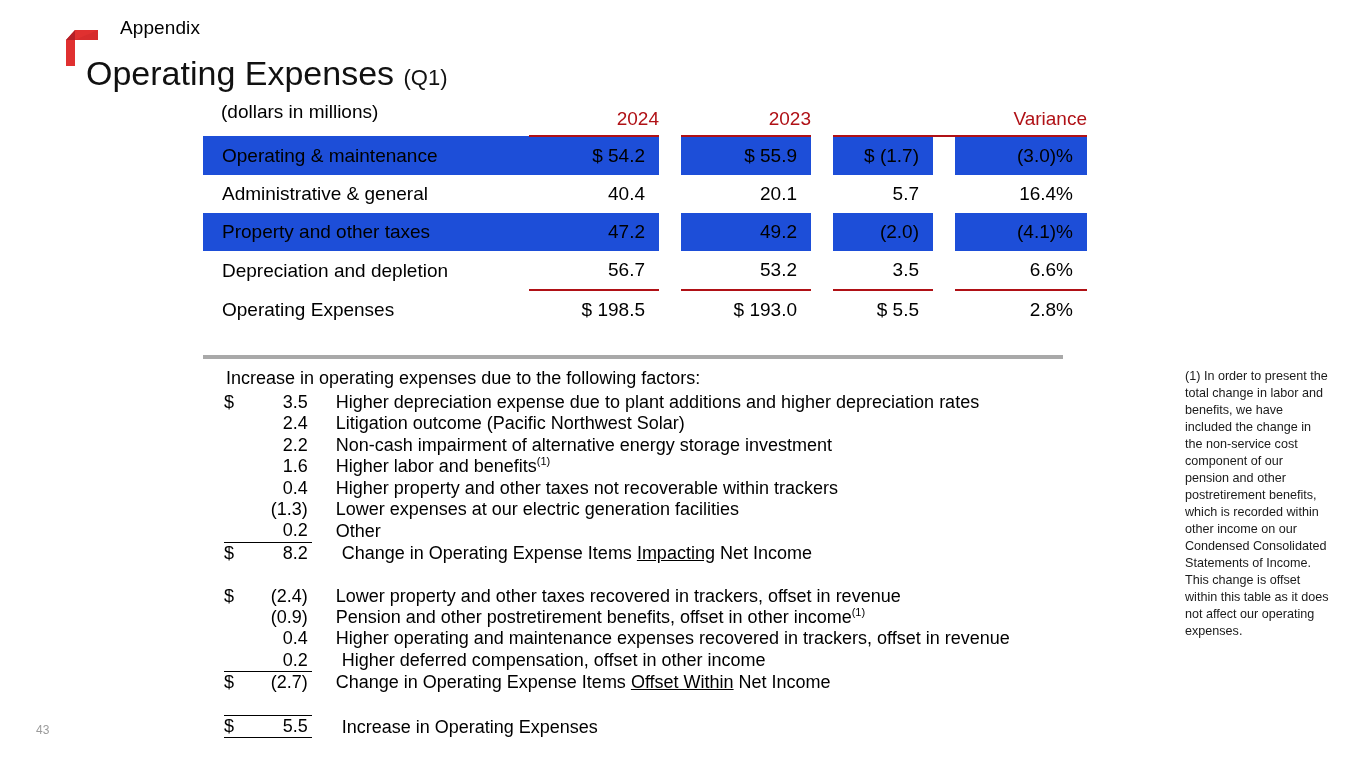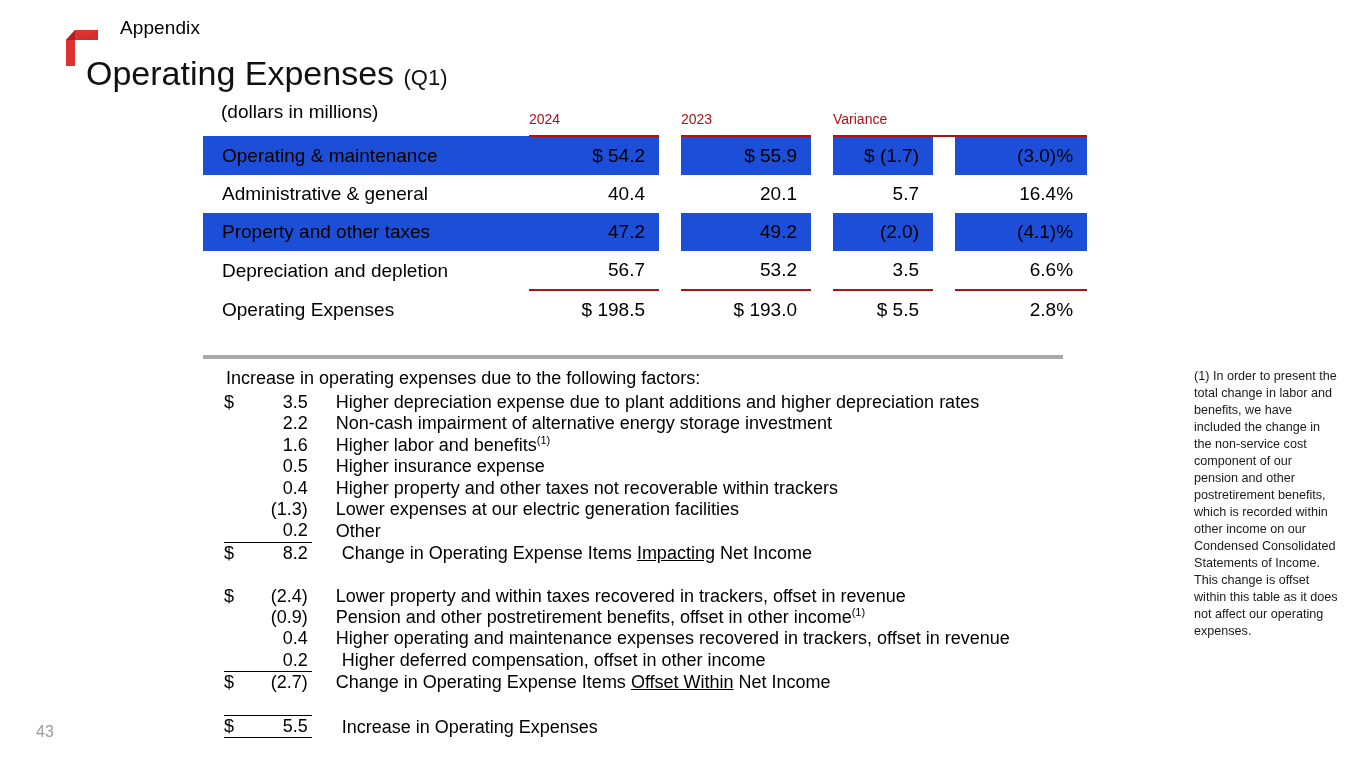--- a/index.html
+++ b/index.html
@@ -90,22 +90,22 @@
     font-size: 20px;
     text-align: center;
     height: 30px;
     line-height: 30px;
     padding-bottom: 1px !important;
   }
   .hdr-rule-red { border-bottom: 2.5px solid #B01116; }
 
   .hdr-year {
     color: #B01116;
-    font-size: 14px;
-    text-align: left;
+    font-size: 19px;
+    text-align: right;
     height: 32px;
     line-height: 32px;
   }
 
   .body-row td {
     font-size: 19px;
     height: 38px;
     line-height: 38px;
   }
   .band td { background: #1d4ed8; }
@@ -169,29 +169,28 @@
 
   
   #footnote {
     position: absolute;
     left: 1185px;
     top: 368px;
     width: 144px;
     font-size: 12.6px;
     line-height: 17px;
     color: #1a1a1a;
-    margin-left: 9px;
   }
 
   
   #page-number {
     position: absolute;
     left: 36px;
     top: 723px;
-    font-size: 16px;
+    font-size: 12px;
     color: #9b9b9b;
   }
 </style>
 </head>
 <body>
 
 <svg id="logo-mark" viewBox="0 0 32 36" xmlns="http://www.w3.org/2000/svg">
   <polygon points="0,10 9,0 32,0 32,10 9,10 9,36 0,36" fill="#e03030"></polygon>
   <polygon points="0,10 9,0 9,10" fill="#b51f26"></polygon>
   <polygon points="9,10 32,10 32,0" fill="#b51f26" opacity="0.22"></polygon>
@@ -295,35 +294,35 @@
       </colgroup>
     <tbody>
 
       <tr>
         <td class="d-sym">$</td>
         <td class="d-val">3.5</td>
         <td class="d-txt">Higher depreciation expense due to plant additions and higher depreciation rates</td>
       </tr>
       <tr>
         <td class="d-sym"></td>
+        <td class="d-val">2.4</td>
+        <td class="d-txt">Litigation outcome (Pacific Northwest Solar)</td>
+      </tr>
+      <tr>
+        <td class="d-sym"></td>
         <td class="d-val">2.2</td>
         <td class="d-txt">Non-cash impairment of alternative energy storage investment</td>
       </tr>
       <tr>
         <td class="d-sym"></td>
         <td class="d-val">1.6</td>
         <td class="d-txt"><span>Higher labor and benefits</span><sup>(1)</sup></td>
       </tr>
       <tr>
         <td class="d-sym"></td>
-        <td class="d-val">0.5</td>
-        <td class="d-txt">Higher insurance expense</td>
-      </tr>
-      <tr>
-        <td class="d-sym"></td>
         <td class="d-val">0.4</td>
         <td class="d-txt">Higher property and other taxes not recoverable within trackers</td>
       </tr>
       <tr>
         <td class="d-sym"></td>
         <td class="d-val">(1.3)</td>
         <td class="d-txt">Lower expenses at our electric generation facilities</td>
       </tr>
       <tr>
         <td class="d-sym"></td>
@@ -339,21 +338,21 @@
 
       <tr class="gap-row">
           <td></td>
           <td></td>
           <td></td>
         </tr>
 
       <tr>
         <td class="d-sym">$</td>
         <td class="d-val">(2.4)</td>
-        <td class="d-txt">Lower property and within taxes recovered in trackers, offset in revenue</td>
+        <td class="d-txt">Lower property and other taxes recovered in trackers, offset in revenue</td>
       </tr>
       <tr>
         <td class="d-sym"></td>
         <td class="d-val">(0.9)</td>
         <td class="d-txt"><span>Pension and other postretirement benefits, offset in other income</span><sup>(1)</sup></td>
       </tr>
       <tr>
         <td class="d-sym"></td>
         <td class="d-val">0.4</td>
         <td class="d-txt">Higher operating and maintenance expenses recovered in trackers, offset in revenue</td>

